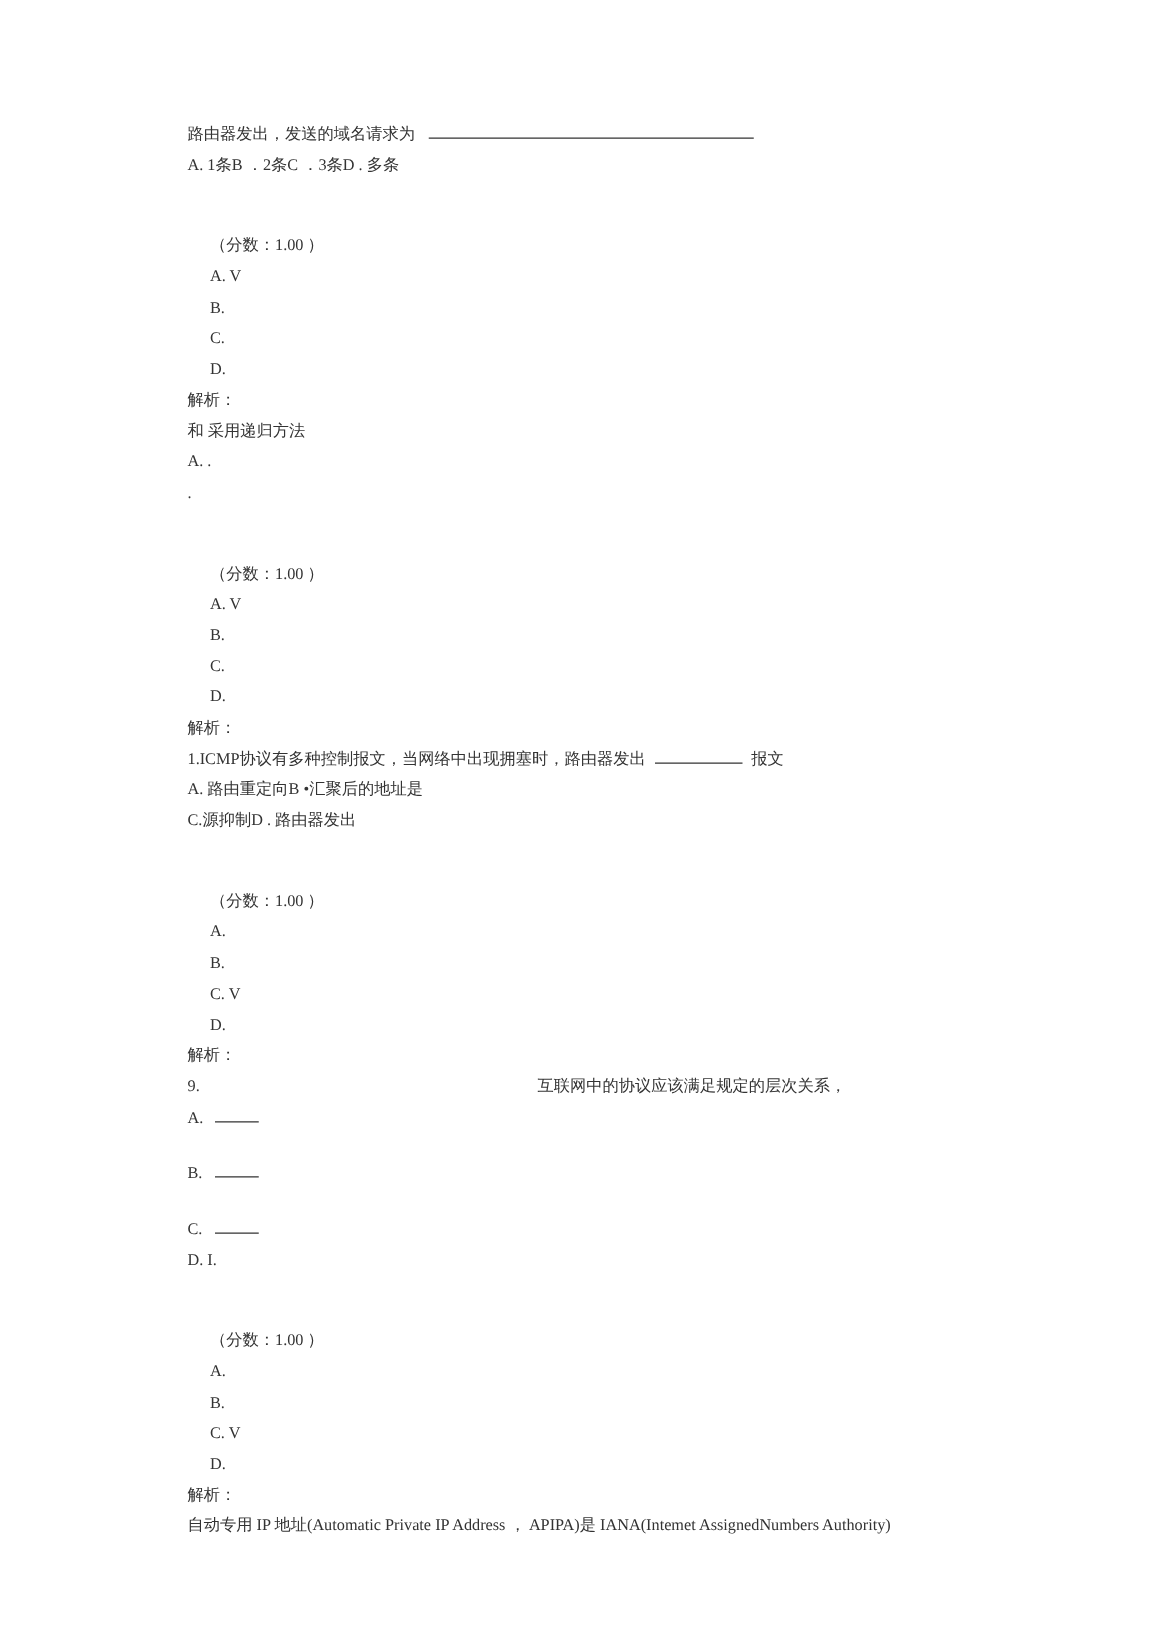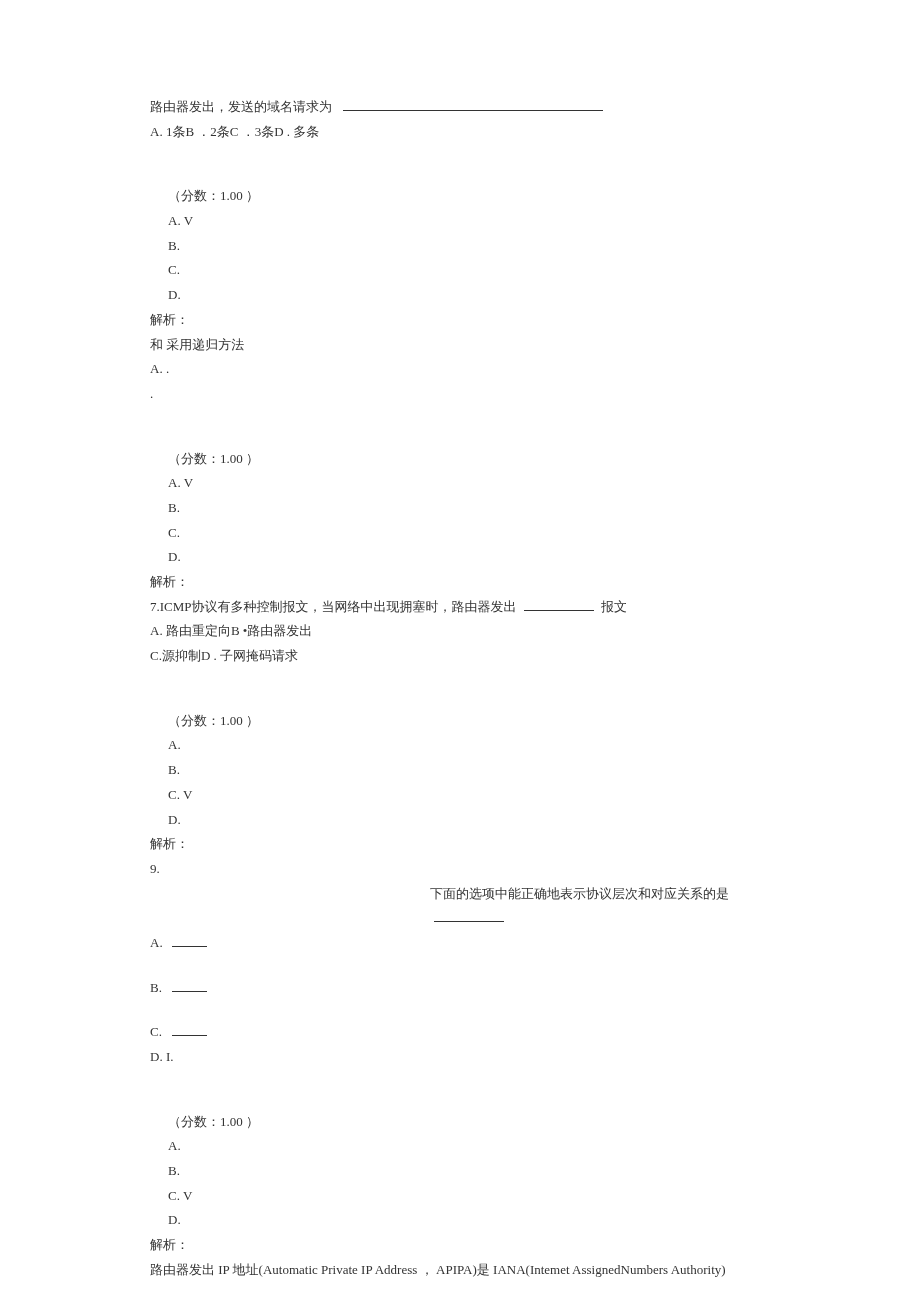--- a/index.html
+++ b/index.html
@@ -62,43 +62,40 @@
 <div class="line">.</div>
 <div class="gap-md"></div>
 <div class="line indent">（分数：1.00 ）</div>
 <div class="line indent">A.    V</div>
 <div class="line indent">B.</div>
 <div class="line indent">C.</div>
 <div class="line indent">D.</div>
 <div class="line">解析：</div>
 
 <div class="line">
-  <span>7.ICMP协议有多种控制报文，当网络中出现拥塞时，路由器发出</span>
+  <span>1.ICMP协议有多种控制报文，当网络中出现拥塞时，路由器发出</span>
   <span class="blank-line-med"></span>
   <span>报文</span>
 </div>
-<div class="line">A.       路由重定向B •路由器发出</div>
-<div class="line">C.源抑制D . 子网掩码请求</div>
+<div class="line">A.       路由重定向B •汇聚后的地址是</div>
+<div class="line">C.源抑制D . 路由器发出</div>
 <div class="gap-md"></div>
 <div class="line indent">（分数：1.00 ）</div>
 <div class="line indent">A.</div>
 <div class="line indent">B.</div>
 <div class="line indent">C.    V</div>
 <div class="line indent">D.</div>
 <div class="line">解析：</div>
 
 <div class="two-col">
   <div class="left line">9.</div>
+  <div class="right line">互联网中的协议应该满足规定的层次关系，</div>
 </div>
 <div class="two-col">
   <div class="left line"></div>
-  <div class="right line">
-    <span>下面的选项中能正确地表示协议层次和对应关系的是</span>
-    <span class="blank-line-med"></span>
-  </div>
 </div>
 <div class="line">
   <span>A.</span>&nbsp;&nbsp;
   <span class="blank-line-tiny"></span>
 </div>
 <div class="gap-sm"></div>
 <div class="line">
   <span>B.</span>&nbsp;&nbsp;
   <span class="blank-line-tiny"></span>
 </div>
@@ -109,13 +106,13 @@
 </div>
 <div class="line">D.   I.</div>
 <div class="gap-md"></div>
 <div class="line indent">（分数：1.00 ）</div>
 <div class="line indent">A.</div>
 <div class="line indent">B.</div>
 <div class="line indent">C.    V</div>
 <div class="line indent">D.</div>
 <div class="line">解析：</div>
 
-<div class="line">路由器发出 IP 地址(Automatic Private IP Address ， APIPA)是  IANA(Intemet AssignedNumbers Authority)</div>
+<div class="line">自动专用 IP 地址(Automatic Private IP Address ， APIPA)是  IANA(Intemet AssignedNumbers Authority)</div>
 
 </body></html>

